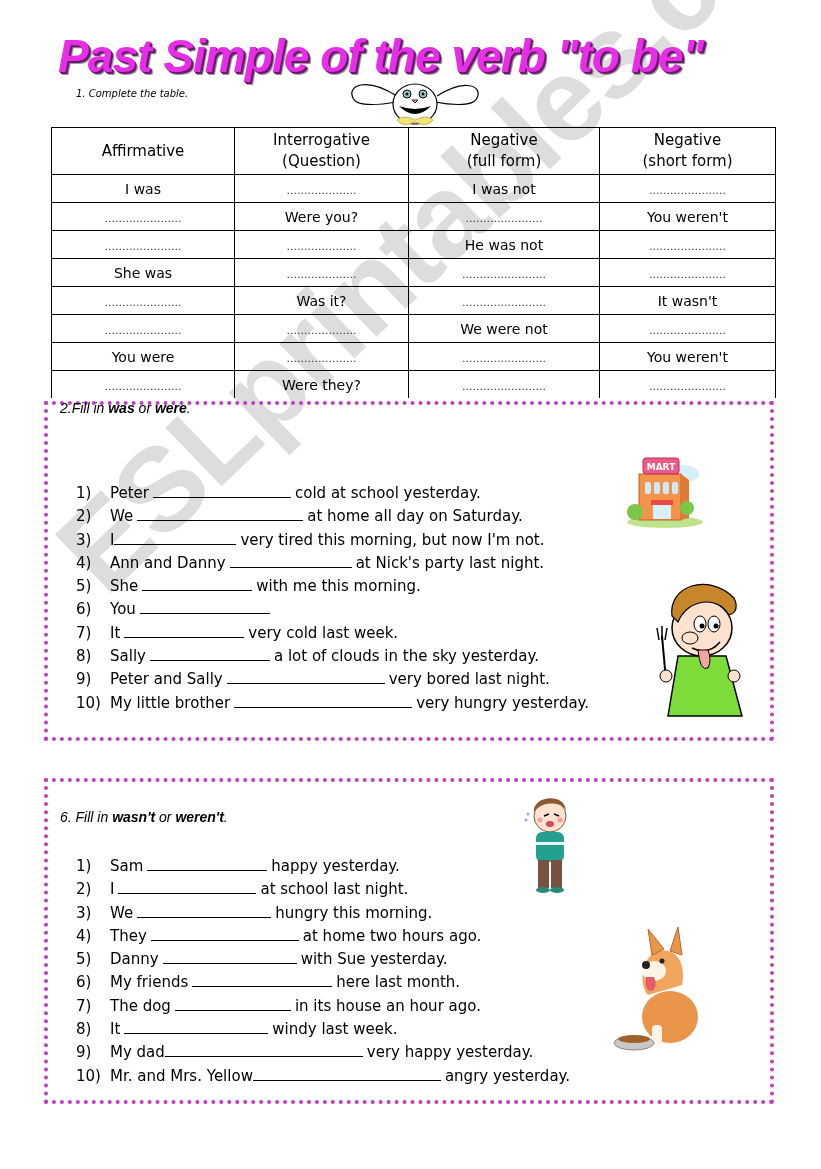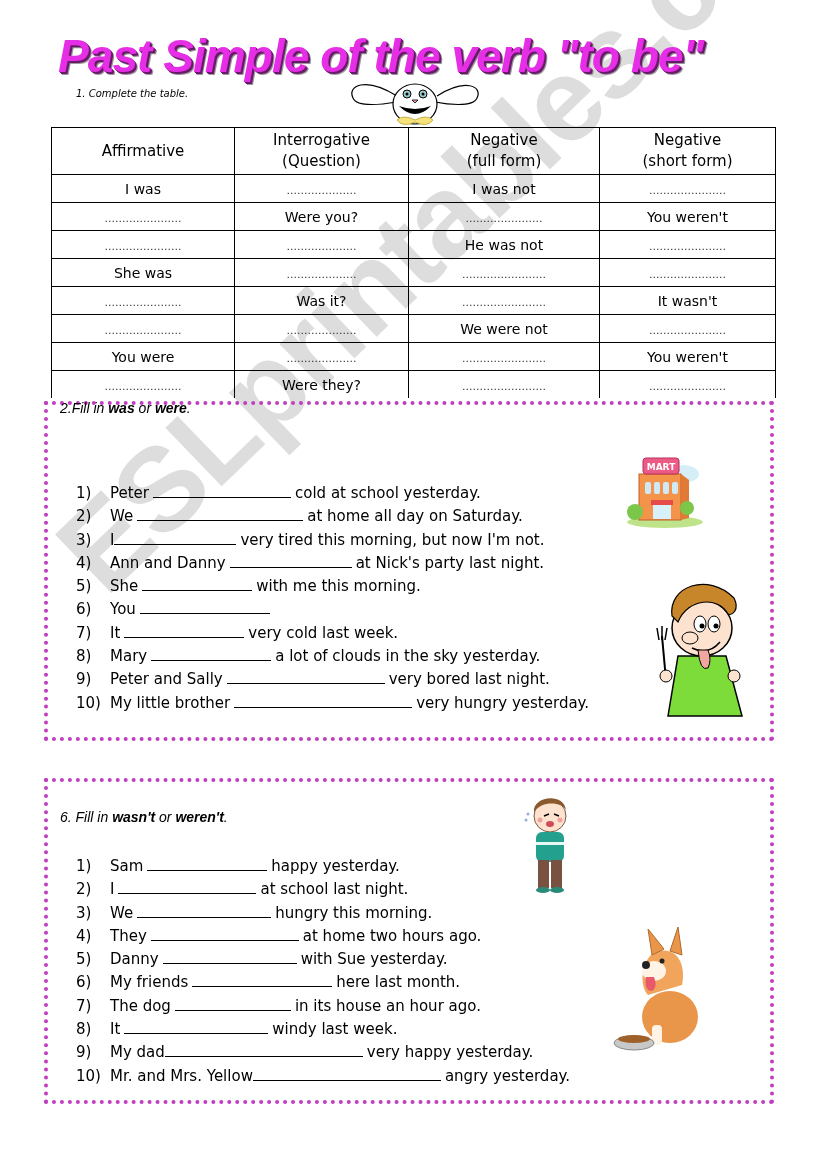--- a/index.html
+++ b/index.html
@@ -184,21 +184,21 @@
       <span class="blank" style="width: 130px;"></span>
     </div>
     <div class="row">
       <span class="num">7)</span>
       <span>It</span>
       <span class="blank" style="width: 120px;"></span>
       <span>very cold last week.</span>
     </div>
     <div class="row">
       <span class="num">8)</span>
-      <span>Mary</span>
+      <span>Sally</span>
       <span class="blank" style="width: 120px;"></span>
       <span>a lot of clouds in the sky yesterday.</span>
     </div>
     <div class="row">
       <span class="num">9)</span>
       <span>Peter and Sally</span>
       <span class="blank" style="width: 158px;"></span>
       <span>very bored last night.</span>
     </div>
     <div class="row">

